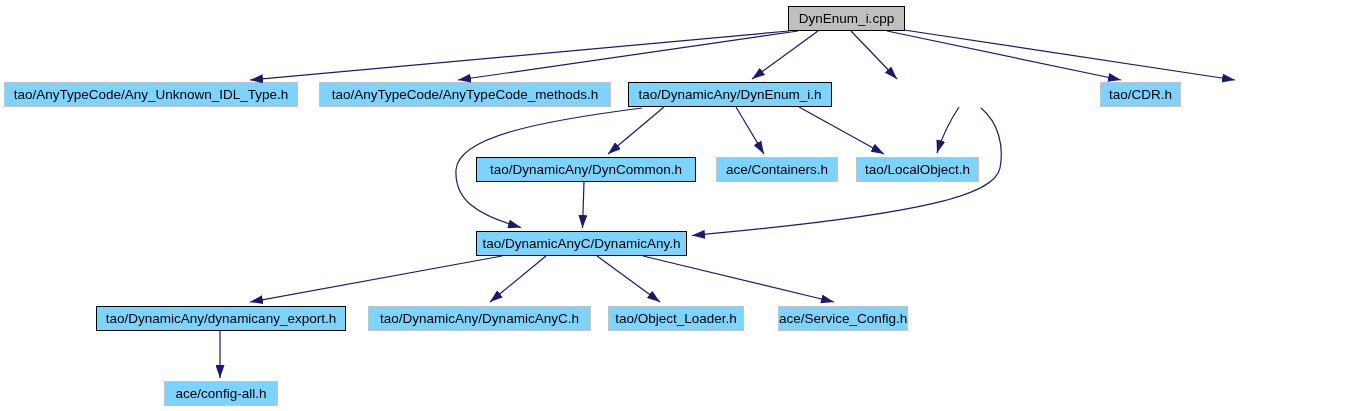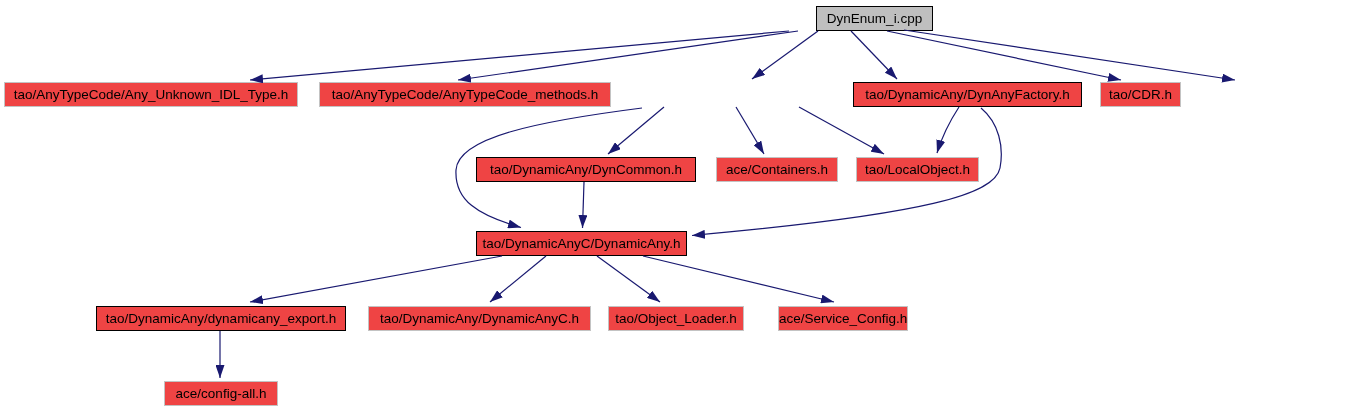--- a/index.html
+++ b/index.html
@@ -5,36 +5,36 @@
 <style>
   html,body{margin:0;padding:0;background:#ffffff;}
   .stage{
     position:relative;width:1360px;height:411px;background:#ffffff;
     font-family:"Liberation Sans", sans-serif;overflow:hidden;
   }
   .edges{position:absolute;left:0;top:0;width:1360px;height:411px;pointer-events:none;}
   .edge{fill:none;stroke:#191970;stroke-width:1.2px;}
   .node{
     position:absolute;height:23px;line-height:23px;box-sizing:content-box;
-    text-align:center;font-size:13.5px;color:#000000;background:#ef4444;
+    text-align:center;font-size:13.5px;color:#000000;background:#7dd3fc;
     border:1px solid #c3c3c3;white-space:nowrap;cursor:pointer;
   }
   .node.branch{border-color:#000000;}
-  .node.root{border-color:#000000;background:#bfbfbf;cursor:default;margin-left:28px;}
+  .node.root{border-color:#000000;background:#bfbfbf;cursor:default;}
 </style>
 </head>
 <body>
 
 <div class="stage">
 
   <div class="node root" style="left:788px;top:6px;width:115px">DynEnum_i.cpp</div>
 
   <div class="node" style="left:4px;top:82px;width:292px">tao/AnyTypeCode/Any_Unknown_IDL_Type.h</div>
   <div class="node" style="left:319px;top:82px;width:290px">tao/AnyTypeCode/AnyTypeCode_methods.h</div>
-  <div class="node branch" style="left:853px;top:82px;width:227px">tao/DynamicAny/DynAnyFactory.h</div>
+  <div class="node branch" style="left:628px;top:82px;width:202px">tao/DynamicAny/DynEnum_i.h</div>
   <div class="node" style="left:1100px;top:82px;width:79px">tao/CDR.h</div>
 
   <div class="node branch" style="left:476px;top:157px;width:218px">tao/DynamicAny/DynCommon.h</div>
   <div class="node" style="left:716px;top:157px;width:120px">ace/Containers.h</div>
   <div class="node" style="left:856px;top:157px;width:121px">tao/LocalObject.h</div>
 
   <div class="node branch" style="left:476px;top:231px;width:209px">tao/DynamicAnyC/DynamicAny.h</div>
 
   <div class="node branch" style="left:96px;top:306px;width:248px">tao/DynamicAny/dynamicany_export.h</div>
   <div class="node" style="left:368px;top:306px;width:221px">tao/DynamicAny/DynamicAnyC.h</div>

